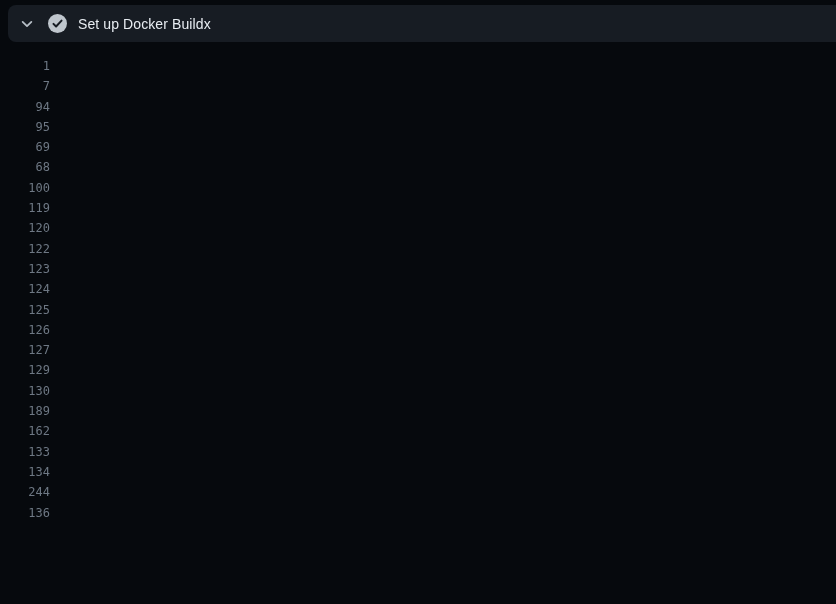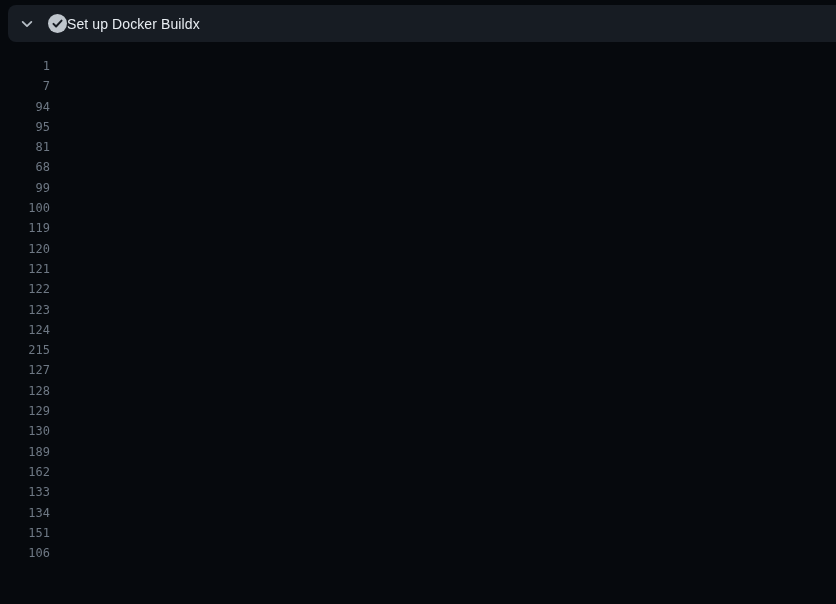--- a/index.html
+++ b/index.html
@@ -19,20 +19,21 @@
   }
   .chev {
     width:14px; height:14px; margin-left:12px;
     display:flex; align-items:center; justify-content:center;
   }
   .status {
     width:19px; height:19px; margin-left:14px;
     display:flex; align-items:center; justify-content:center;
   }
   .title {
+    margin-left:11px;
     font-size:14px; font-weight:500;
     color:#e8edf2;
     letter-spacing:.1px;
   }
   .log-body {
     position:absolute; top:56px; left:0; width:836px;
   }
   .row {
     display:flex; height:20.3px; line-height:20.3px;
     font-family:"DejaVu Sans Mono","Liberation Mono",monospace;
@@ -100,39 +101,33 @@
 
   <div class="row command">
     <span class="num">95</span>
     <span class="content">
       
     </span>
   </div>
 
 
   <div class="row group-expanded">
-    <span class="num">81</span>
+    <span class="num">69</span>
     <span class="content">
       
     </span>
   </div>
 
   <div class="row command">
     <span class="num">68</span>
     <span class="content">
       
     </span>
   </div>
 
-  <div class="row output">
-    <span class="num">99</span>
-    <span class="content">
-      
-    </span>
-  </div>
 
   <div class="row group-collapsed">
     <span class="num">100</span>
     <span class="content">
       
     </span>
   </div>
 
   <div class="row group-expanded">
     <span class="num">119</span>
@@ -141,26 +136,20 @@
     </span>
   </div>
 
   <div class="row output">
     <span class="num">120</span>
     <span class="content">
       
     </span>
   </div>
 
-  <div class="row output">
-    <span class="num">121</span>
-    <span class="content">
-      
-    </span>
-  </div>
 
   <div class="row output">
     <span class="num">122</span>
     <span class="content">
       
     </span>
   </div>
 
   <div class="row output">
     <span class="num">123</span>
@@ -169,41 +158,41 @@
     </span>
   </div>
 
   <div class="row output">
     <span class="num">124</span>
     <span class="content">
       
     </span>
   </div>
 
-
-  <div class="row output">
-    <span class="num">215</span>
+  <div class="row output">
+    <span class="num">125</span>
+    <span class="content">
+      
+    </span>
+  </div>
+
+  <div class="row output">
+    <span class="num">126</span>
     <span class="content">
       
     </span>
   </div>
 
   <div class="row output">
     <span class="num">127</span>
     <span class="content">
       
     </span>
   </div>
 
-  <div class="row output">
-    <span class="num">128</span>
-    <span class="content">
-      
-    </span>
-  </div>
 
   <div class="row output">
     <span class="num">129</span>
     <span class="content">
       
     </span>
   </div>
 
   <div class="row output">
     <span class="num">130</span>
@@ -234,25 +223,25 @@
   </div>
 
   <div class="row output">
     <span class="num">134</span>
     <span class="content">
       
     </span>
   </div>
 
   <div class="row group-expanded">
-    <span class="num">151</span>
-    <span class="content">
-      
-    </span>
-  </div>
-
-  <div class="row output">
-    <span class="num">106</span>
+    <span class="num">244</span>
+    <span class="content">
+      
+    </span>
+  </div>
+
+  <div class="row output">
+    <span class="num">136</span>
     <span class="content">
       
     </span>
   </div>
 </div>
 
 </body></html>

